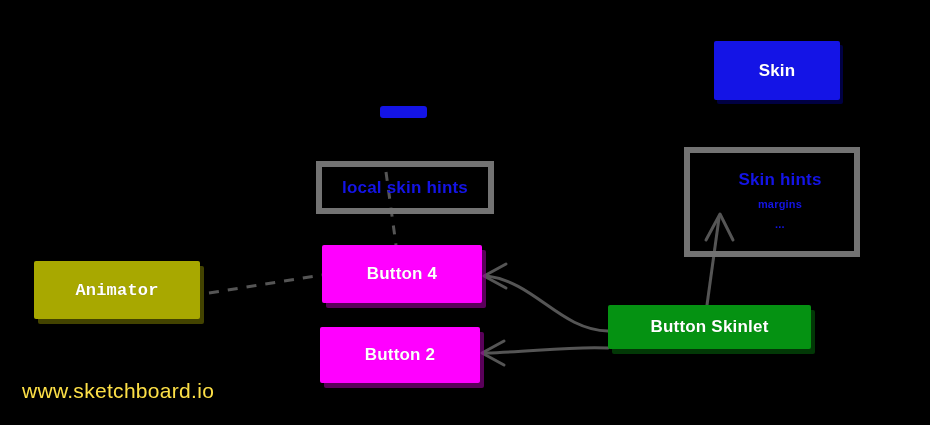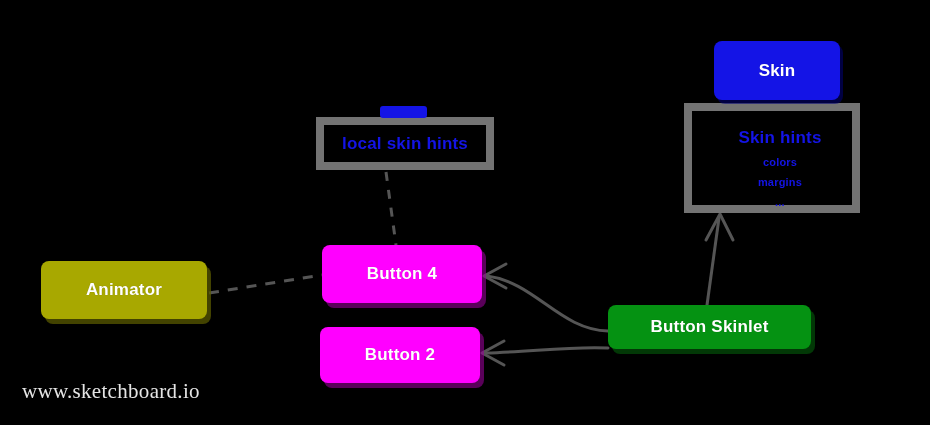--- a/index.html
+++ b/index.html
@@ -28,44 +28,46 @@
     box-sizing: border-box;
     display: flex;
     align-items: center;
     justify-content: center;
     font-weight: bold;
     letter-spacing: 0.2px;
   }
   
   .node-solid {
     color: #ffffff;
-    border-radius: 8px;
+    border-radius: 2px;
   }
   .node-solid .node-label {
     font-size: 17px;
     font-weight: bold;
     text-shadow: 0 0 1px rgba(0,0,0,0.25);
   }
   
   .node-outline {
-    border: 8px solid #737373;
+    border: 6px solid #737373;
     background: transparent;
     color: #1414e6;
+    margin-top: 44px;
   }
   .node-outline .node-label {
     font-size: 17px;
     font-weight: bold;
   }
   #node-animator {
-    left: 41px;
+    left: 34px;
     top: 261px;
     width: 166px;
     height: 58px;
     background: #a8a800;
     box-shadow: 4px 5px 0 rgba(90,90,0,0.75);
+    font-family: Liberation Mono, monospace;
   }
   #node-button-1 {
     left: 322px;
     top: 245px;
     width: 160px;
     height: 58px;
     background: #ff00ff;
     box-shadow: 4px 5px 0 rgba(150,0,150,0.6);
   }
   #node-button-2 {
@@ -133,22 +135,22 @@
     height: 12px;
     background: #1414e6;
     border-radius: 3px;
     z-index: 3;
   }
   #watermark {
     position: absolute;
     left: 22px;
     top: 379px;
     font-size: 21px;
-    color: #e5e5e5;
-    font-family: Liberation Serif, serif;
+    color: #fde047;
+    font-family: Liberation Sans, sans-serif;
     letter-spacing: 0.3px;
   }
 </style>
 </head>
 <body>
 
 <div id="canvas">
 
   <svg class="edges" viewBox="0 0 930 425">
 
@@ -186,20 +188,19 @@
     <span class="node-label">Skin</span>
   </div>
 
   <div id="local-hints-tab"></div>
   <div class="node node-outline" id="node-local-skin-hints">
     <span class="node-label">local skin hints</span>
   </div>
 
   <div class="node node-outline" id="node-skin-hints">
     <div class="hints-title">Skin hints</div>
-    <div class="hint-item">colors</div>
     <div class="hint-item">margins</div>
     <div class="hint-item">...</div>
   </div>
 
   <div id="watermark">www.sketchboard.io</div>
 
 </div>
 
 </body></html>

